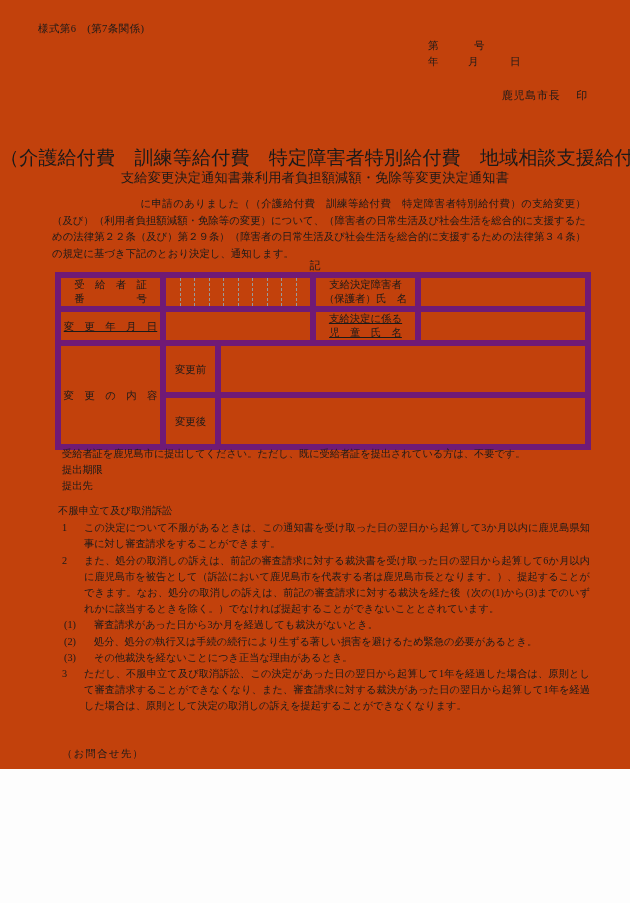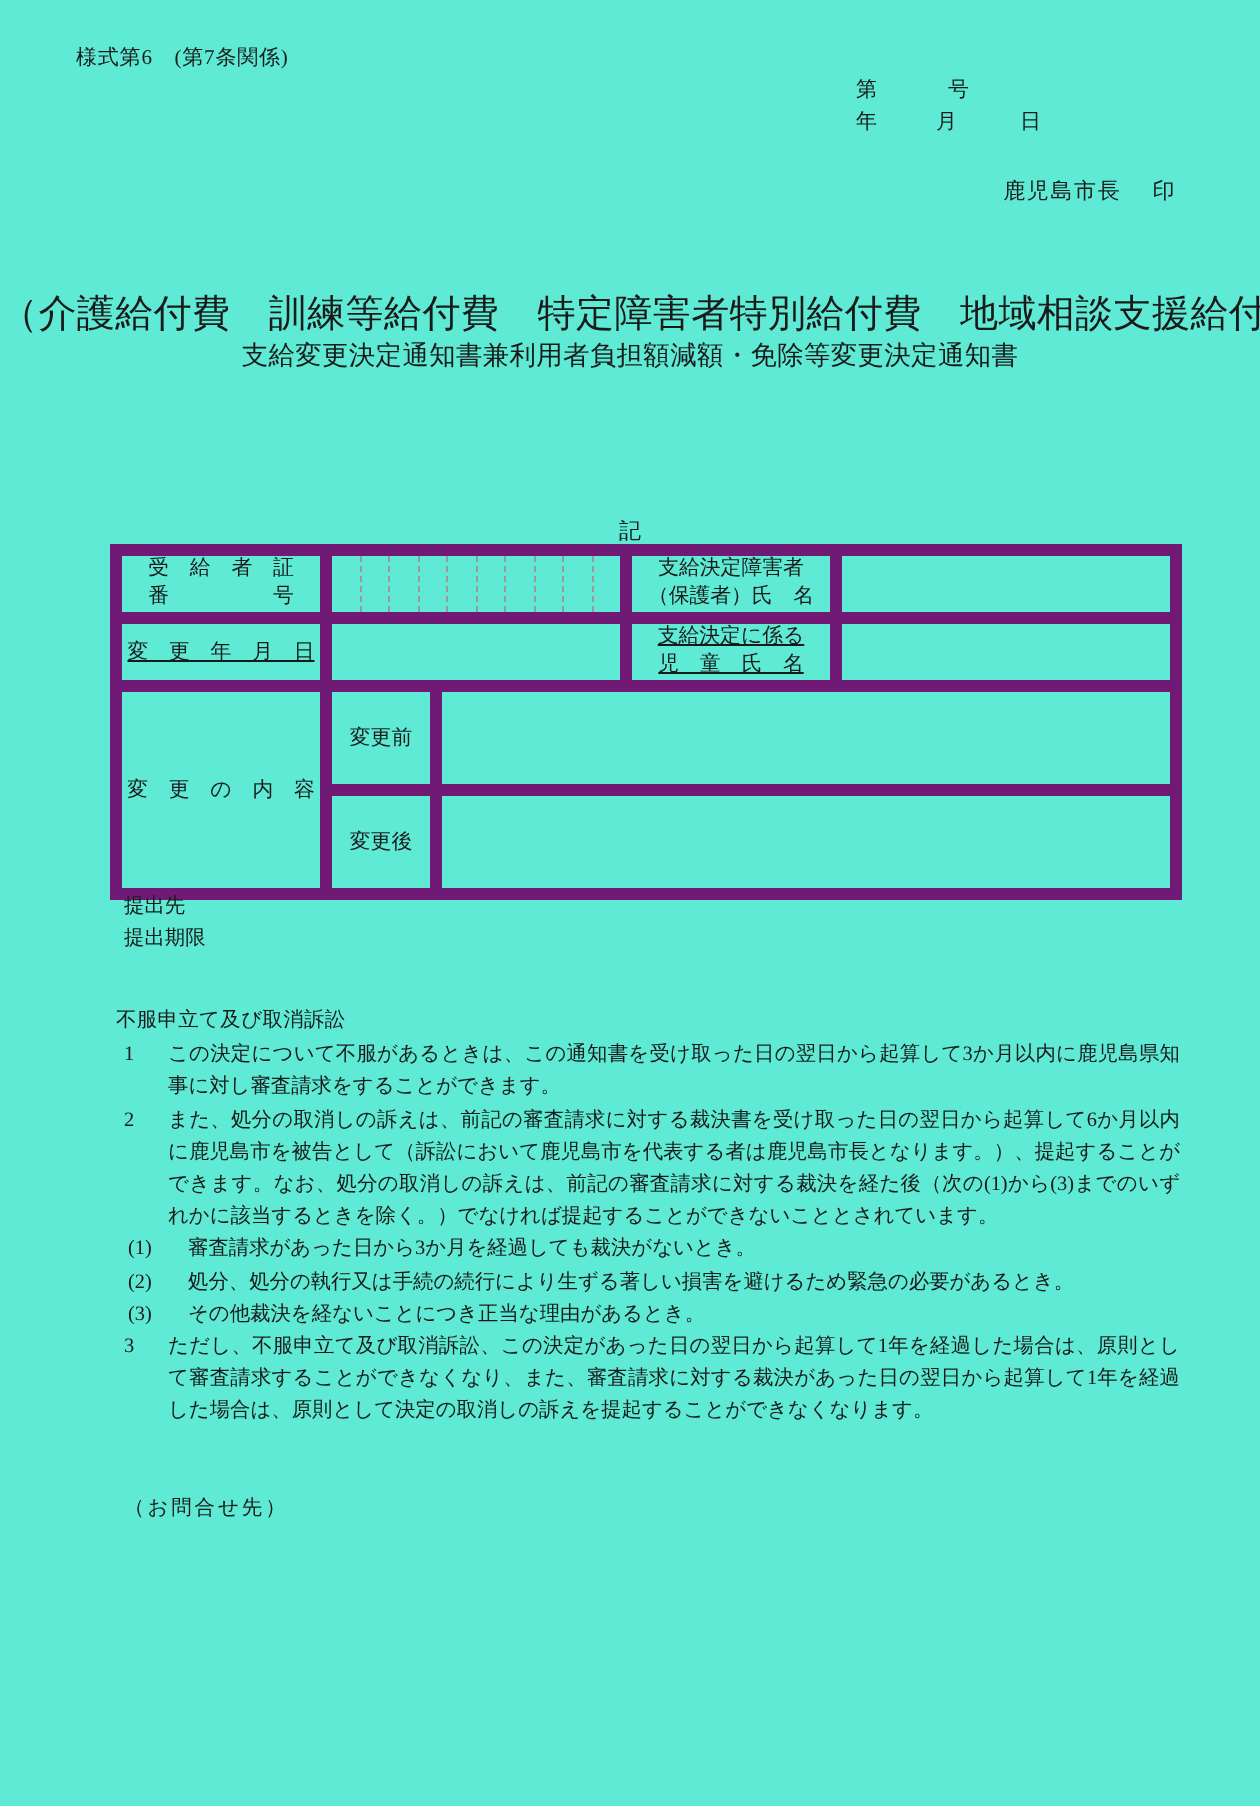--- a/index.html
+++ b/index.html
@@ -14,22 +14,22 @@
     position: relative;
     font-family: "Liberation Serif", "DejaVu Serif", serif;
     color: #1a1a1a;
     background: #fdfdfd;
     overflow: hidden;
   }
   .page {
     position: absolute;
     left: 0; top: 0;
     width: 630px;
-    height: 903px;
-    background: #5eead4;
+    height: 769px;
+    background: #c2410c;
   }
 
   
   .form-code {
     position: absolute;
     left: 38px;
     top: 22px;
     font-size: 10.5px;
     letter-spacing: 0.4px;
     white-space: nowrap;
@@ -223,20 +223,21 @@
   <div class="issuer">
     <span>鹿児島市長</span>
     <span class="seal">印</span>
   </div>
 
   <div class="title-block">
     <div class="title-line-1">（介護給付費　訓練等給付費　特定障害者特別給付費　地域相談支援給付費）</div>
     <div class="title-line-2">支給変更決定通知書兼利用者負担額減額・免除等変更決定通知書</div>
   </div>
 
+  <div class="body-para"><span class="indent"></span><span>に申請のありました（（介護給付費　訓練等給付費　特定障害者特別給付費）の支給変更）（及び）（利用者負担額減額・免除等の変更）について、（障害者の日常生活及び社会生活を総合的に支援するための法律第２２条（及び）第２９条）（障害者の日常生活及び社会生活を総合的に支援するための法律第３４条）の規定に基づき下記のとおり決定し、通知します。</span></div>
 
   <div class="ki">記</div>
 
   <table class="form-table">
     <colgroup>
       <col style="width:105px">
       <col style="width:55px">
       <col style="width:95px">
       <col style="width:105px">
       <col style="width:170px">
@@ -282,22 +283,23 @@
         <td class="blank-cell" colspan="3"></td>
       </tr>
       <tr class="row-h3">
         <td class="lbl">変更後</td>
         <td class="blank-cell" colspan="3"></td>
       </tr>
     </tbody>
   </table>
 
   <div class="submit-note">
+    <div>受給者証を鹿児島市に提出してください。ただし、既に受給者証を提出されている方は、不要です。</div>
+    <div class="sub">提出期限</div>
     <div class="sub">提出先</div>
-    <div class="sub">提出期限</div>
   </div>
 
   <div class="appeal">
     <div class="appeal-heading">不服申立て及び取消訴訟</div>
 
     <div class="appeal-item">
       <span class="num">1</span>
       <span class="txt">この決定について不服があるときは、この通知書を受け取った日の翌日から起算して3か月以内に鹿児島県知事に対し審査請求をすることができます。</span>
     </div>
 

